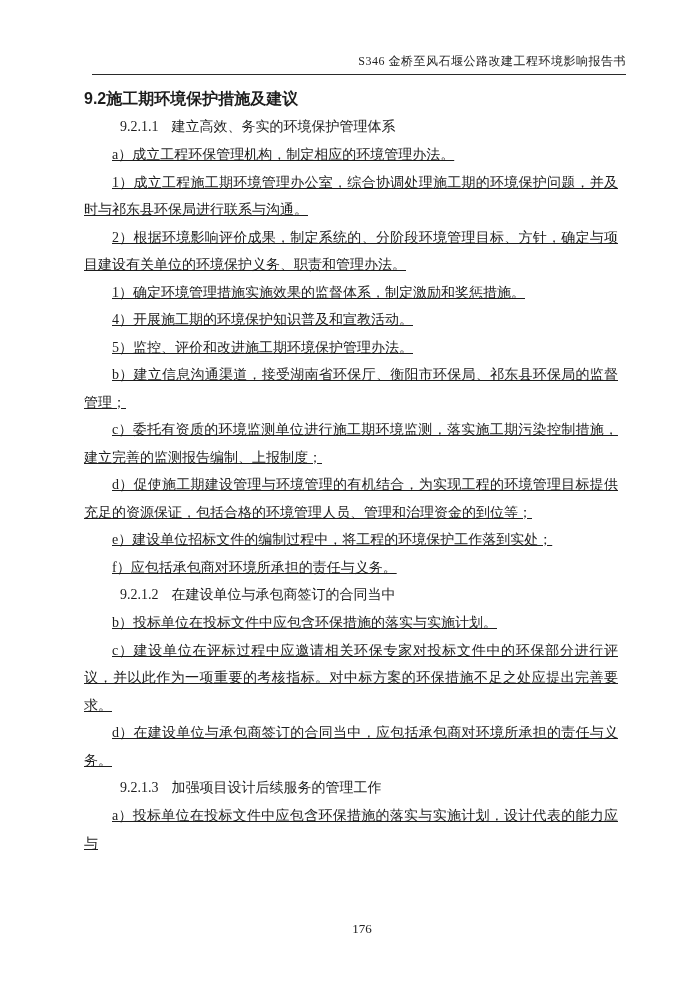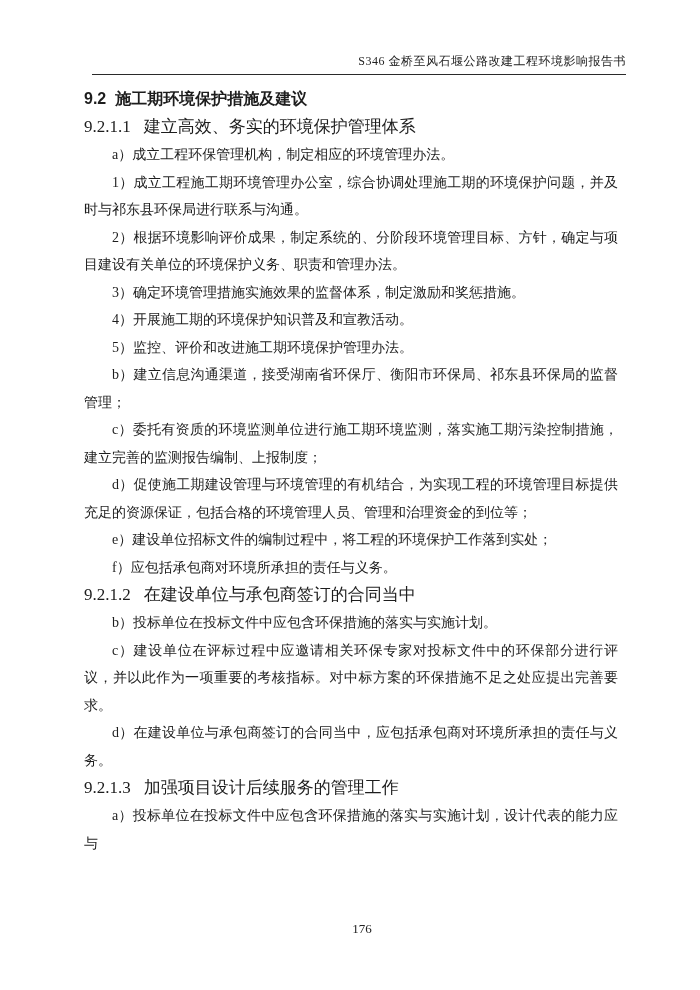--- a/index.html
+++ b/index.html
@@ -33,39 +33,41 @@
     left: 84px;
     width: 534px;
     top: 84px;
     font-size: 14px;
     line-height: 27.5px;
   }
   .block { margin: 0; }
   .para {
     text-align: justify;
     text-indent: 2em;
+    text-decoration: underline;
   }
   .content > .block:last-child {
     text-align-last: justify;
   }
   .h1 {
     font-family: "Liberation Sans", "DejaVu Sans", sans-serif;
     font-weight: 700;
     font-size: 16px;
     line-height: 29px;
   }
-  .h1 .num { margin-right: 9px; }
+  .h1 .num { }
   .h2 {
     font-size: 15px;
     line-height: 28px;
   }
   .h2 .num { margin-right: 24px; }
   .h3 {
-    font-size: 17px;
+    font-size: 14px;
     line-height: 28px;
+    margin-left: 36px;
   }
   .h3 .num { margin-right: 13px; }
   .footer {
     position: absolute;
     left: 12px;
     top: 921px;
     width: 700px;
     text-align: center;
     font-size: 13px;
     color: #222222;
@@ -78,21 +80,21 @@
   <div class="header">
     <span class="header-title">S346 金桥至风石堰公路改建工程环境影响报告书</span>
   </div>
 
   <div class="content" id="content">
       <div class="block h1"><span class="num">9.2</span><span class="title">施工期环境保护措施及建议</span></div>
       <div class="block h3"><span class="num">9.2.1.1</span><span class="title">建立高效、务实的环境保护管理体系</span></div>
       <div class="block para">a）成立工程环保管理机构，制定相应的环境管理办法。</div>
       <div class="block para">1）成立工程施工期环境管理办公室，综合协调处理施工期的环境保护问题，并及时与祁东县环保局进行联系与沟通。</div>
       <div class="block para">2）根据环境影响评价成果，制定系统的、分阶段环境管理目标、方针，确定与项目建设有关单位的环境保护义务、职责和管理办法。</div>
-      <div class="block para">3）确定环境管理措施实施效果的监督体系，制定激励和奖惩措施。</div>
+      <div class="block para">1）确定环境管理措施实施效果的监督体系，制定激励和奖惩措施。</div>
       <div class="block para">4）开展施工期的环境保护知识普及和宣教活动。</div>
       <div class="block para">5）监控、评价和改进施工期环境保护管理办法。</div>
       <div class="block para">b）建立信息沟通渠道，接受湖南省环保厅、衡阳市环保局、祁东县环保局的监督管理；</div>
       <div class="block para">c）委托有资质的环境监测单位进行施工期环境监测，落实施工期污染控制措施，建立完善的监测报告编制、上报制度；</div>
       <div class="block para">d）促使施工期建设管理与环境管理的有机结合，为实现工程的环境管理目标提供充足的资源保证，包括合格的环境管理人员、管理和治理资金的到位等；</div>
       <div class="block para">e）建设单位招标文件的编制过程中，将工程的环境保护工作落到实处；</div>
       <div class="block para">f）应包括承包商对环境所承担的责任与义务。</div>
       <div class="block h3"><span class="num">9.2.1.2</span><span class="title">在建设单位与承包商签订的合同当中</span></div>
       <div class="block para">b）投标单位在投标文件中应包含环保措施的落实与实施计划。</div>
       <div class="block para">c）建设单位在评标过程中应邀请相关环保专家对投标文件中的环保部分进行评议，并以此作为一项重要的考核指标。对中标方案的环保措施不足之处应提出完善要求。</div>

